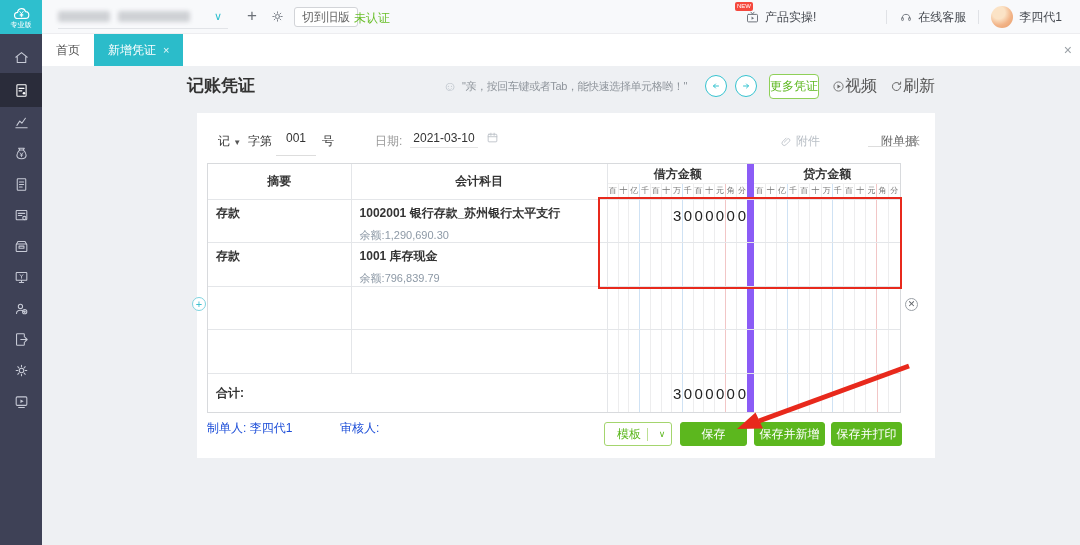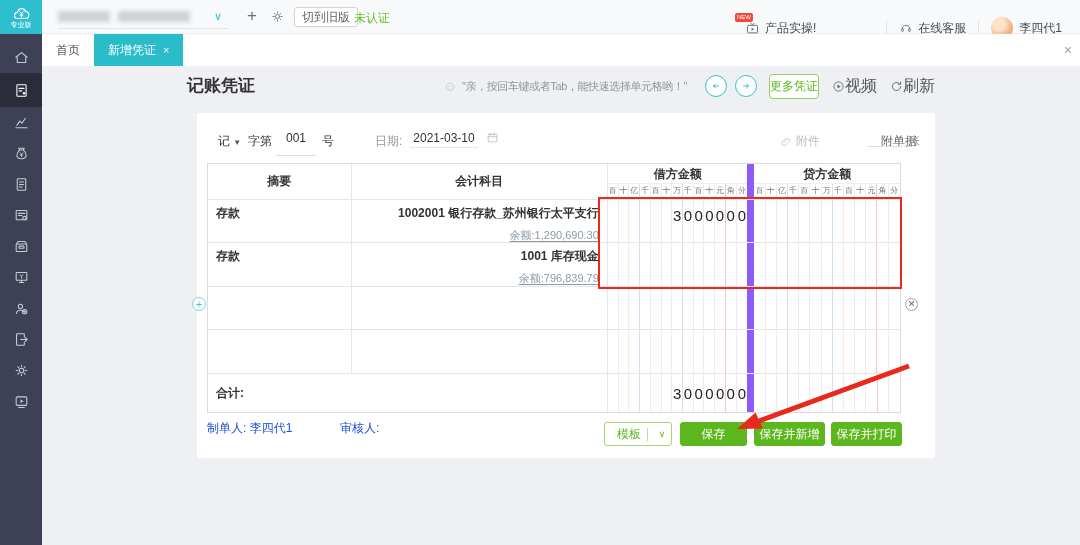--- a/index.html
+++ b/index.html
@@ -12,21 +12,21 @@
   .topbar{position:absolute;left:42px;top:0;right:0;height:34px;background:#f8f9fb;border-bottom:1px solid #ededf0;}
   .blurpill{position:absolute;height:11px;background:#cfd1d5;border-radius:2px;filter:blur(2px);}
   .b1{left:16px;top:11px;width:52px;}
   .b2{left:76px;top:11px;width:72px;}
   .sel-underline{position:absolute;left:16px;top:28px;width:170px;height:1px;background:#e2e4e8;}
   .sel-chevron{position:absolute;left:172px;top:10px;color:#2ebfce;font-size:11px;cursor:pointer;}
   .tb-plus{position:absolute;left:205px;top:6px;font-size:17px;color:#6b7077;cursor:pointer;}
   .tb-gear{position:absolute;left:228px;top:9px;cursor:pointer;color:#80858d;}
   .tb-oldver{position:absolute;left:252px;top:7px;height:20px;padding:0 7px;font-size:12px;color:#666;background:#fff;border:1px solid #d2d4d8;border-radius:3px;line-height:18px;cursor:pointer;}
   .tb-cert{position:absolute;left:312px;top:10px;font-size:12px;color:#6abf2a;}
-  .topbar-right{position:absolute;right:18px;top:11px;height:34px;display:flex;align-items:center;}
+  .topbar-right{position:absolute;right:18px;top:0;height:34px;display:flex;align-items:center;}
   .promo{display:flex;align-items:center;gap:5px;cursor:pointer;position:relative;}
   .promo-badge{position:absolute;left:-10px;top:-7px;background:#f5483d;color:#fff;font-size:6px;padding:1px 2px;border-radius:2px;line-height:7px;}
   .promo-text,.support-text,.user-name{font-size:12px;color:#454950;}
   .tb-divider{width:1px;height:14px;background:#e0e2e6;margin:0 12px;}
   .promo-spacer{width:58px;}
   .support{display:flex;align-items:center;gap:5px;cursor:pointer;color:#6f747c;}
   .avatar{width:22px;height:22px;border-radius:50%;background:radial-gradient(circle at 35% 30%, #fbe3c6 0 30%, #f2b488 60%, #e89a66);margin-right:6px;cursor:pointer;}
   .userwrap{display:flex;align-items:center;cursor:pointer;}
 
   
@@ -75,23 +75,23 @@
   .c-acc{width:257px;border-right:1px solid #e4e6e9;}
   .c-deb{width:147px;border-right:7px solid #8b5cf6;}
   .c-cre{width:146px;}
   .thead .hc{display:flex;align-items:center;justify-content:center;font-weight:bold;height:35px;}
   .amount-head{display:flex;flex-direction:column;height:35px;}
   .amount-title{height:20px;line-height:20px;text-align:center;font-weight:bold;border-bottom:1px solid #efefef;}
   .digit-labels{height:14px;display:flex;}
   .dlabel{flex:0 0 calc(100%/13);font-size:8px;color:#777;text-align:center;line-height:13px;border-right:1px solid #ededee;overflow:hidden;}
   .h43{height:43px;} .h44{height:44px;} .h38{height:38px;}
   .sum-text{display:block;padding:5px 8px 0;font-weight:bold;}
-  .acc-pad{padding:5px 8px 0;text-align:right;}
+  .acc-pad{padding:5px 8px 0;}
   .acc-name{font-weight:bold;}
-  .acc-bal{margin-top:6px;font-size:11px;color:#8d99a6;text-decoration:underline;text-underline-offset:2px;}
+  .acc-bal{margin-top:6px;font-size:11px;color:#8d99a6;text-underline-offset:2px;}
   .digits{display:flex;height:100%;}
   .dcell{flex:0 0 calc(100%/13);border-right:1px solid #ededee;display:flex;justify-content:center;align-items:flex-start;padding-top:7px;font-size:15px;color:#222;}
   .digit-labels .gb,.digits .gb{border-right-color:#cfe2f4;}
   .digit-labels .gr,.digits .gr{border-right-color:#f2c6c6;}
   .digit-labels .last,.digits .last{border-right:none;}
   .c-total{width:401px;border-right:1px solid #e4e6e9;display:flex;align-items:center;padding-left:8px;font-weight:bold;}
   .trow-total .dcell{align-items:center;padding-top:0;}
 
   .add-row{position:absolute;left:192px;top:297px;width:14px;height:14px;border:1px solid #7ed3df;border-radius:50%;color:#3ec0cf;font-size:11px;line-height:12px;text-align:center;cursor:pointer;background:#fff;}
   .del-row{position:absolute;left:905px;top:298px;width:13px;height:13px;border:1px solid #9aa0a6;border-radius:50%;color:#5f6368;font-size:9px;line-height:11px;text-align:center;cursor:pointer;background:#fff;}

